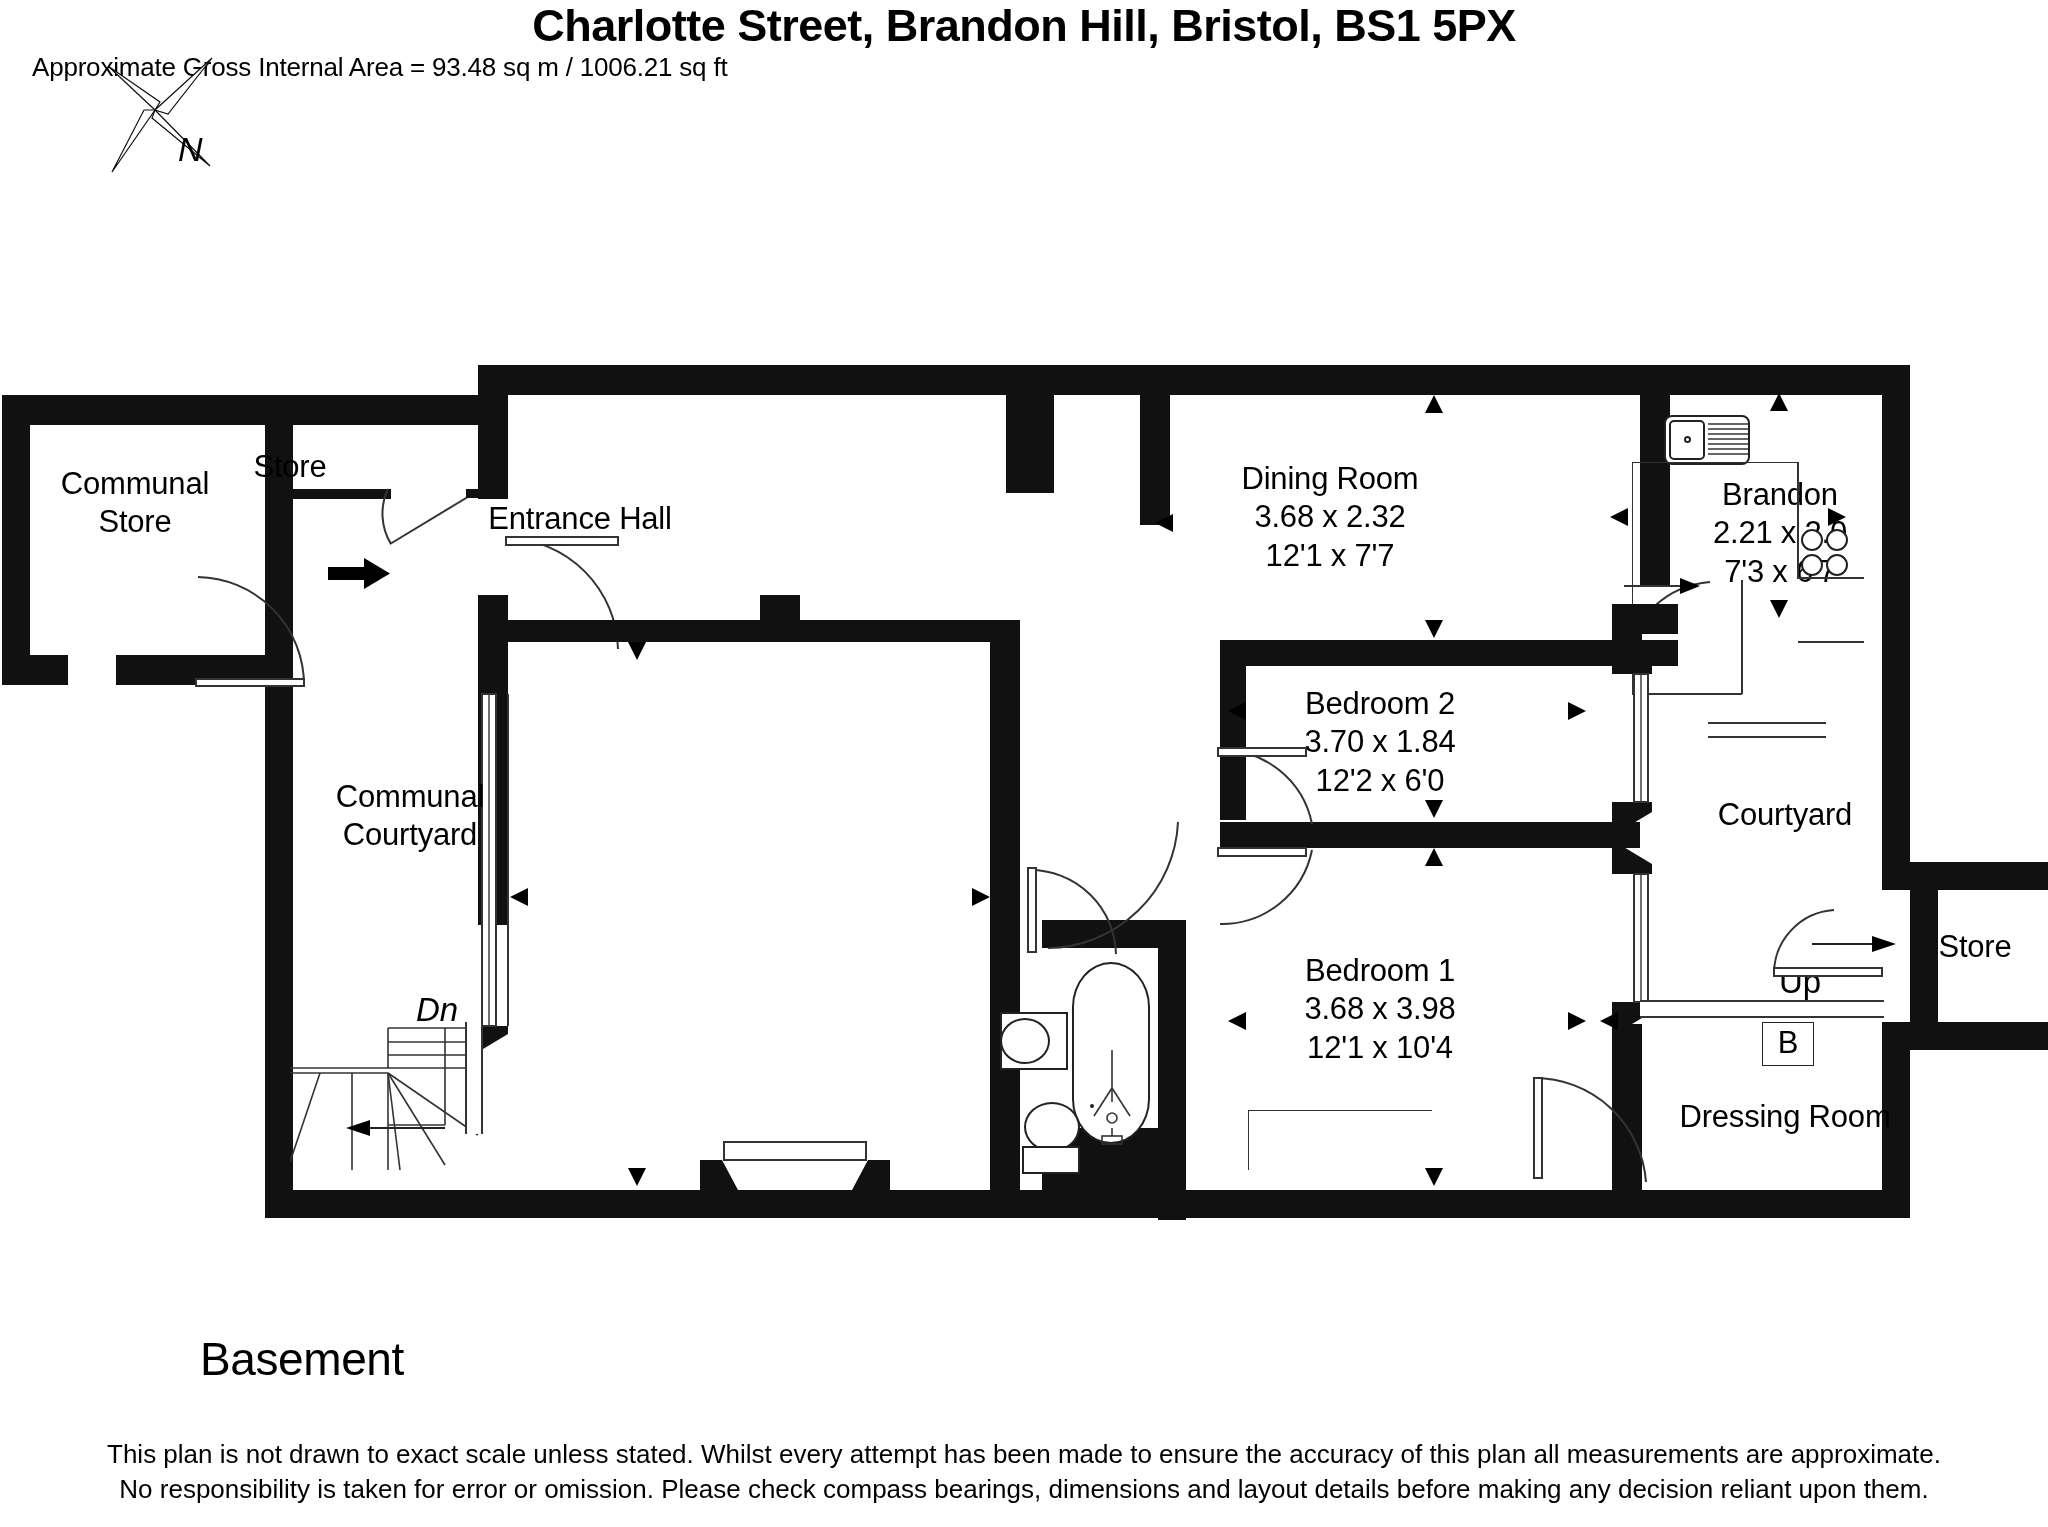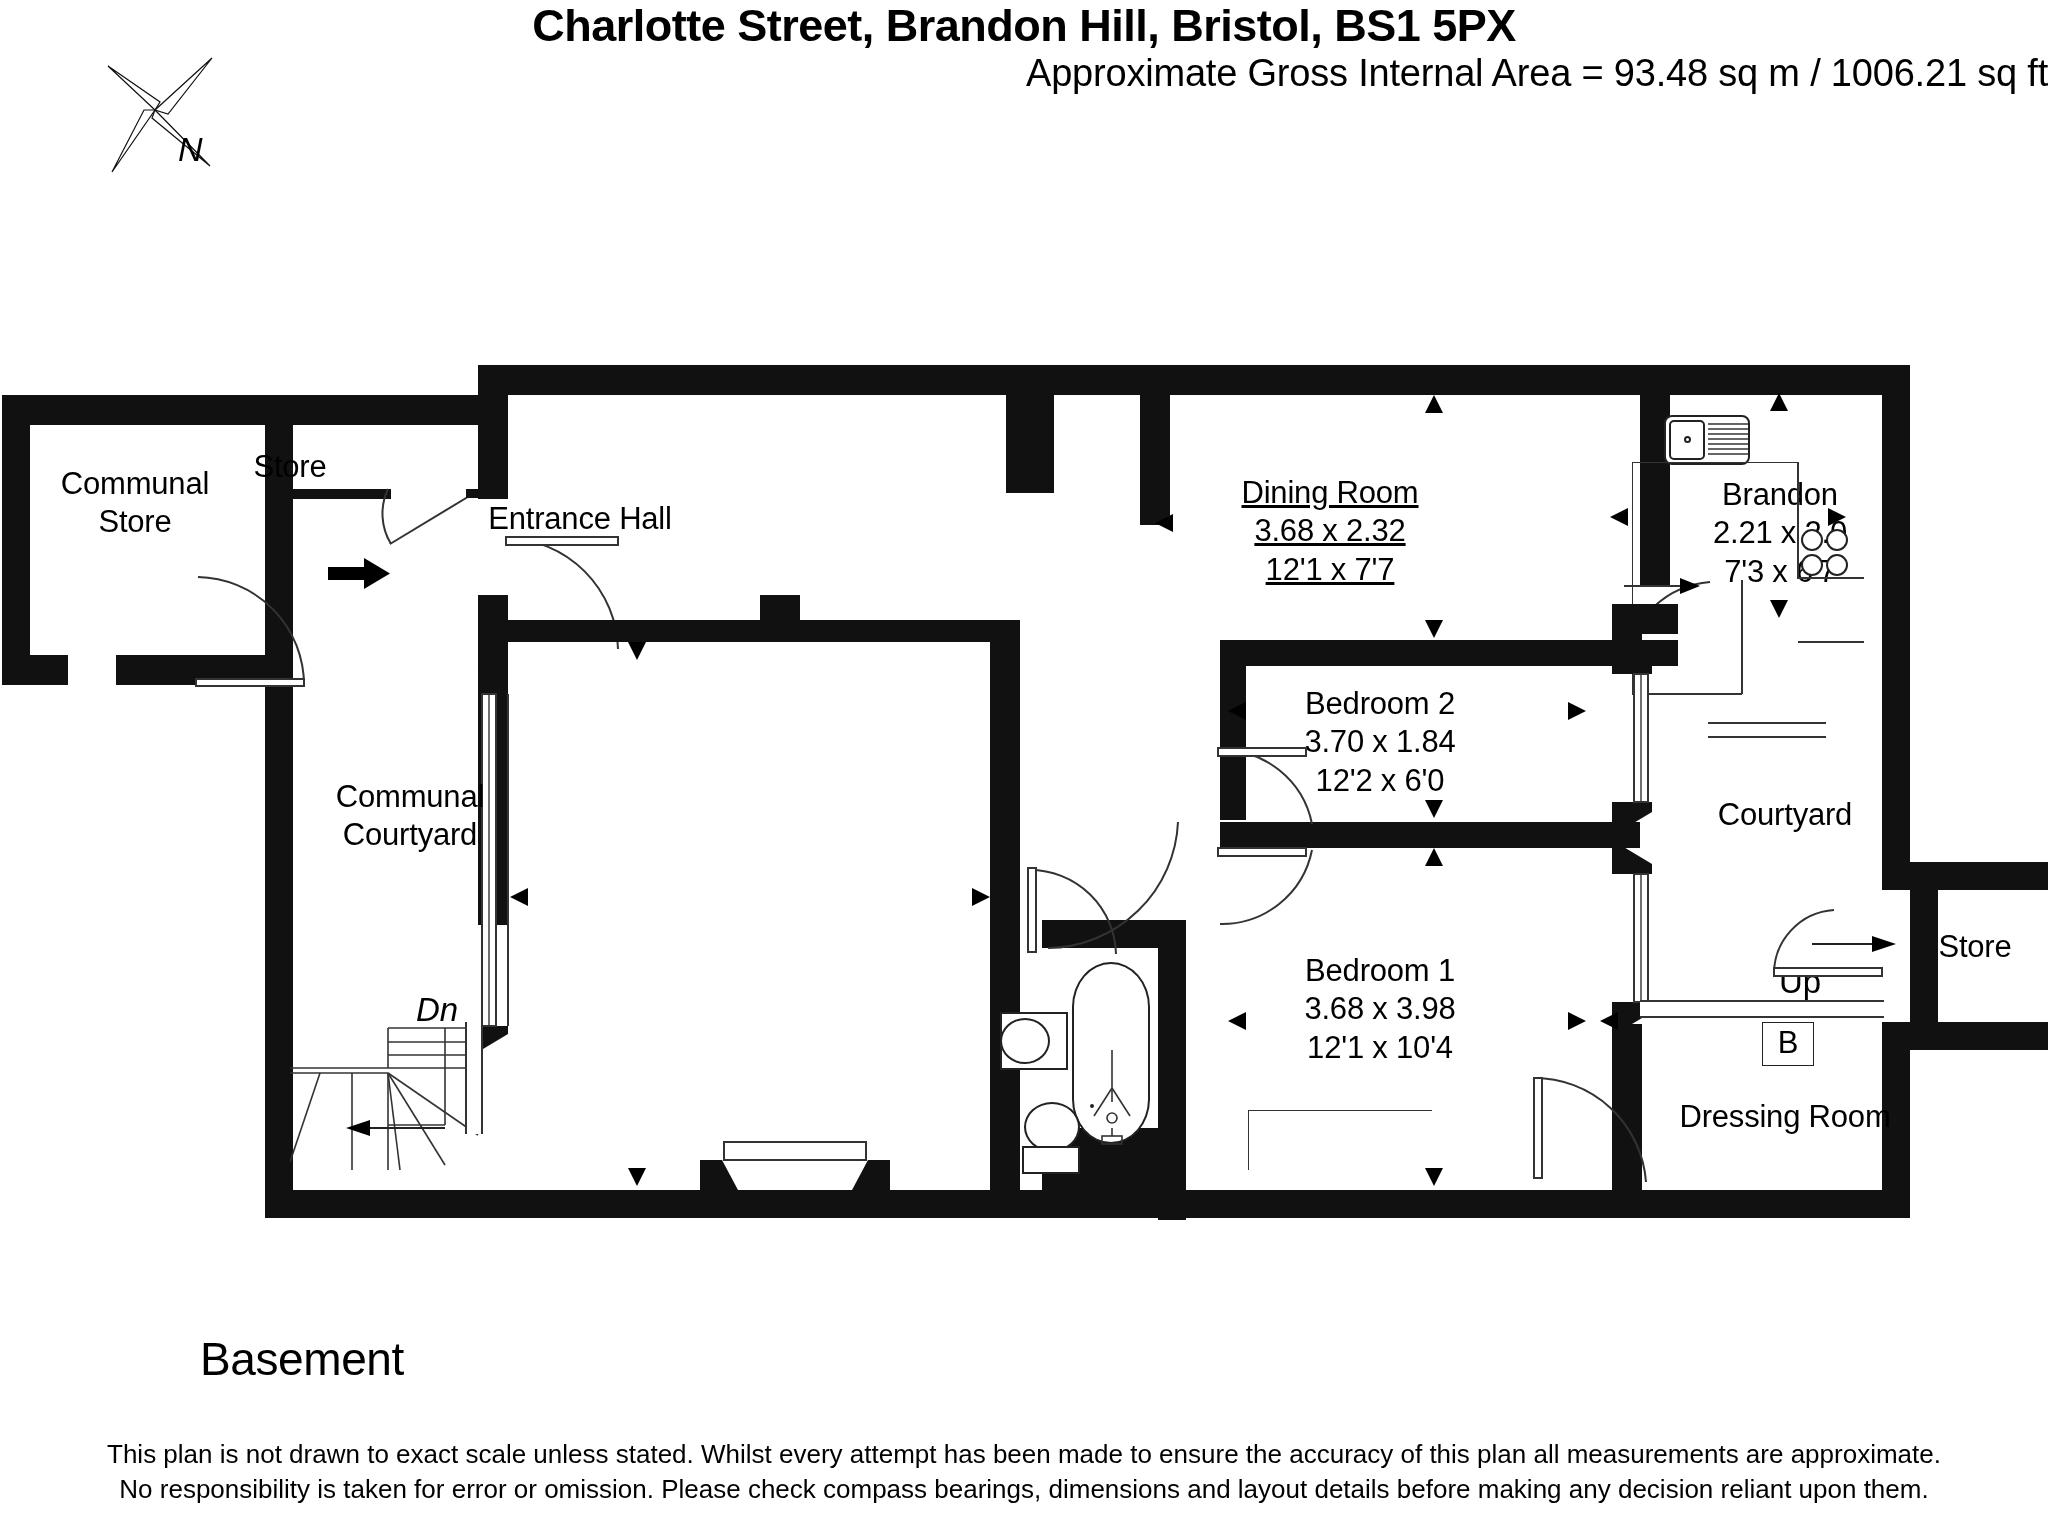--- a/index.html
+++ b/index.html
@@ -30,22 +30,22 @@
     font-size: 45px;
     letter-spacing: -0.5px;
     line-height: 1.05;
     white-space: nowrap;
     font-weight: bold;
   }
   .subtitle {
     position: absolute;
     left: 0; right: 0;
     top: 52px;
-    text-align: right;
-    font-size: 38px;
+    text-align: left;
+    font-size: 26px;
     letter-spacing: -0.2px;
     white-space: nowrap;
     margin-left: 32px;
   }
 
   
   .compass { position: absolute; left: 90px; top: 48px; width: 130px; height: 130px; }
   .compass-n {
     position: absolute; left: 178px; top: 130px;
     font-size: 34px; font-style: italic;
@@ -242,21 +242,21 @@
   <svg class="swing" style="left:1028px; top:868px; width:92px; height:90px;">
     <path d="M 2,2 A 86,86 0 0 1 88,86" fill="none" stroke="#333" stroke-width="2"></path>
     <rect x="0" y="0" width="8" height="84" fill="#fff" stroke="#333" stroke-width="2"></rect>
   </svg>
   <svg class="swing" style="left:1040px; top:820px; width:140px; height:130px;">
     <path d="M 138,2 A 132,132 0 0 1 8,128" fill="none" stroke="#333" stroke-width="2"></path>
   </svg>
 
   <div class="wall" style="left:1140px; top:395px; width:30px; height:130px;"></div>
   <div class="wall" style="left:1006px; top:395px; width:48px; height:98px;"></div>
-  <div class="lbl" style="left:1160px; top:474px; width:340px;text-decoration:underline;">
+  <div class="lbl" style="left:1160px; top:460px; width:340px;">
     <span>Dining Room</span>
     <span class="dim">3.68 x 2.32</span>
     <span class="dim">12'1 x 7'7</span>
   </div>
   <div class="tick up" style="left:1425px; top:395px;"></div>
   <div class="tick left" style="left:1155px; top:514px;"></div>
   <div class="tick down" style="left:1425px; top:620px;"></div>
 
   <div class="wall" style="left:1220px; top:640px; width:420px; height:26px;"></div>
   <div class="wall" style="left:1220px; top:640px; width:26px; height:180px;"></div>

